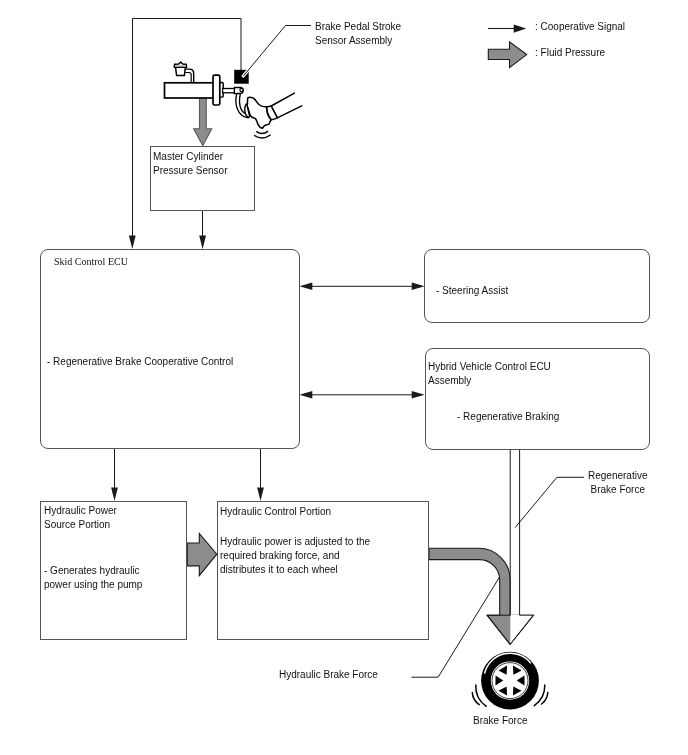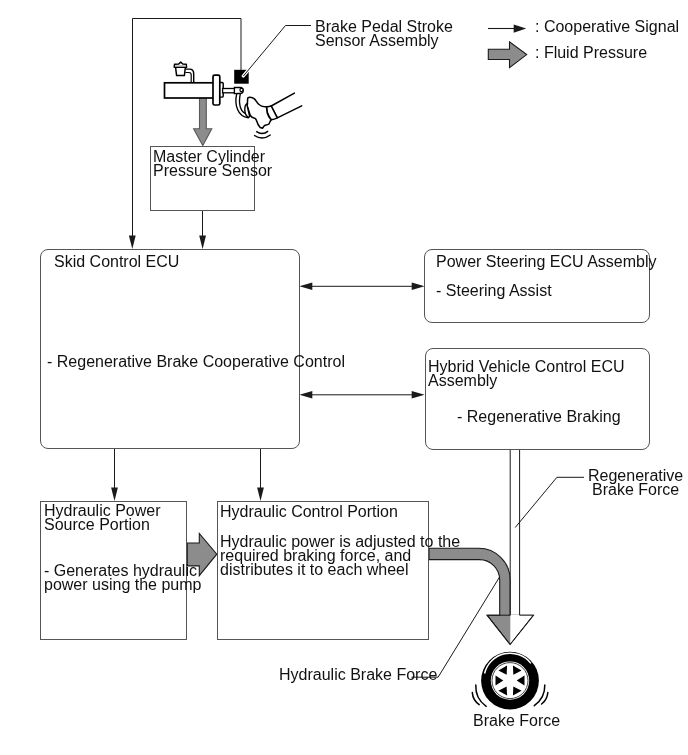--- a/index.html
+++ b/index.html
@@ -1,21 +1,21 @@
 <!DOCTYPE html>
 <html><head>
 <meta charset="utf-8">
 <title>Brake System Diagram</title>
 <style>
   html,body{margin:0;padding:0;background:#ffffff;}
   body{width:688px;height:755px;overflow:hidden;font-family:"Liberation Sans",sans-serif;color:#000;}
   #stage{position:relative;width:688px;height:755px;background:#fff;}
   .txt{-webkit-font-smoothing:antialiased;}
   svg.layer{position:absolute;left:0;top:0;width:688px;height:755px;overflow:visible;}
-  .txt{position:absolute;font-family:"Liberation Sans",sans-serif;font-size:16px;line-height:14px;color:#111111;white-space:pre;}
+  .txt{position:absolute;font-family:"Liberation Sans",sans-serif;font-size:10px;line-height:14px;color:#111111;white-space:pre;}
 </style>
 </head>
 <body>
 
 <div id="stage">
 
 <svg class="layer" viewBox="0 0 688 755">
   <defs>
     <marker id="ah" viewBox="0 0 10 10" refX="9.4" refY="5" markerWidth="5.2" markerHeight="5.2" orient="auto-start-reverse">
       <path d="M0,0.4 L10,5 L0,9.6 z" fill="#1a1a1a"></path>
@@ -156,25 +156,24 @@
     <path d="M256.2,131.4 Q262.2,135.8 268.1,131.1"></path>
     <path d="M254.1,135.3 Q262.4,141.0 270.7,134.8"></path>
   </g>
 </svg>
 
 <div style="position:absolute;left:150px;top:146px;width:105px;height:65px;border:1px solid #555;box-sizing:border-box;background:#fff;"></div>
 <div class="txt" style="left:153px;top:150px;">Master Cylinder
 Pressure Sensor</div>
 
 <div style="position:absolute;left:40px;top:249px;width:260px;height:200px;border:1px solid #555;border-radius:8px;box-sizing:border-box;background:#fff;"></div>
-<div class="txt" style="left:54px;top:255px;">Skid Control ECU</div>
+<div class="txt" style="left:54px;top:255px;font-family:Liberation Serif, serif;">Skid Control ECU</div>
 <div class="txt" style="left:47px;top:355.2px;">- Regenerative Brake Cooperative Control</div>
 
 <div style="position:absolute;left:424px;top:249px;width:226px;height:74px;border:1px solid #555;border-radius:8px;box-sizing:border-box;background:#fff;"></div>
-<div class="txt" style="left:436px;top:255px;">Power Steering ECU Assembly</div>
 <div class="txt" style="left:436px;top:284px;">- Steering Assist</div>
 
 <div style="position:absolute;left:425px;top:348px;width:225px;height:102px;border:1px solid #555;border-radius:8px;box-sizing:border-box;background:#fff;"></div>
 <div class="txt" style="left:428px;top:360px;">Hybrid Vehicle Control ECU
 Assembly</div>
 <div class="txt" style="left:457px;top:410px;">- Regenerative Braking</div>
 
 <div style="position:absolute;left:40px;top:501px;width:147px;height:139px;border:1px solid #555;box-sizing:border-box;background:#fff;"></div>
 <div class="txt" style="left:44px;top:504px;">Hydraulic Power
 Source Portion</div>

